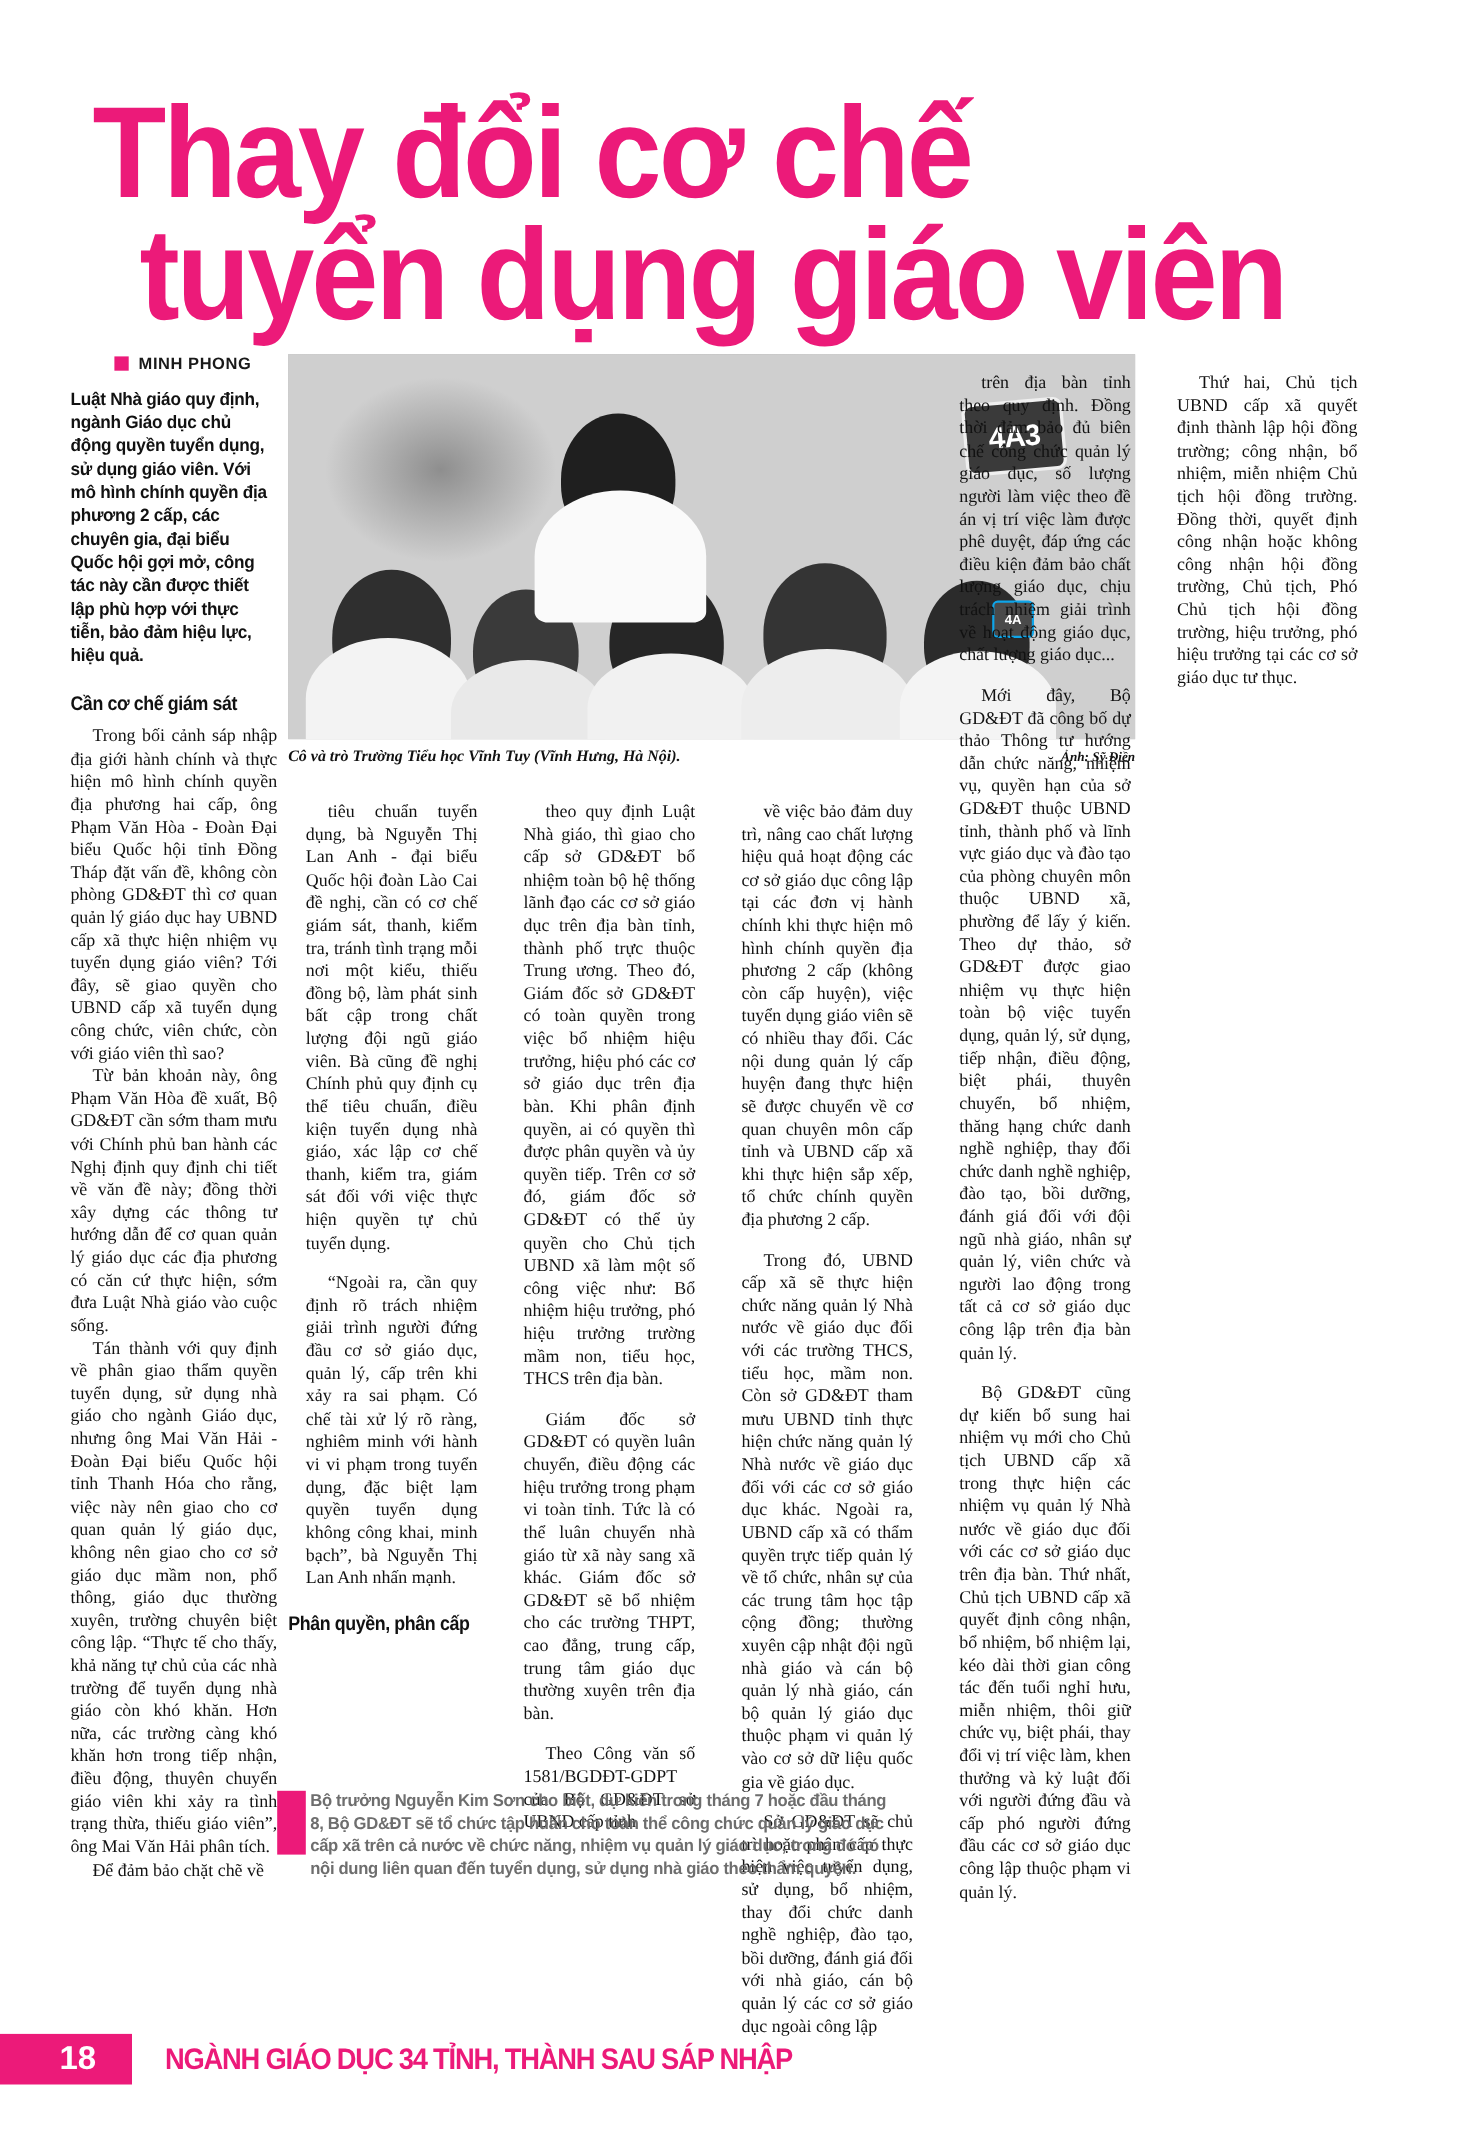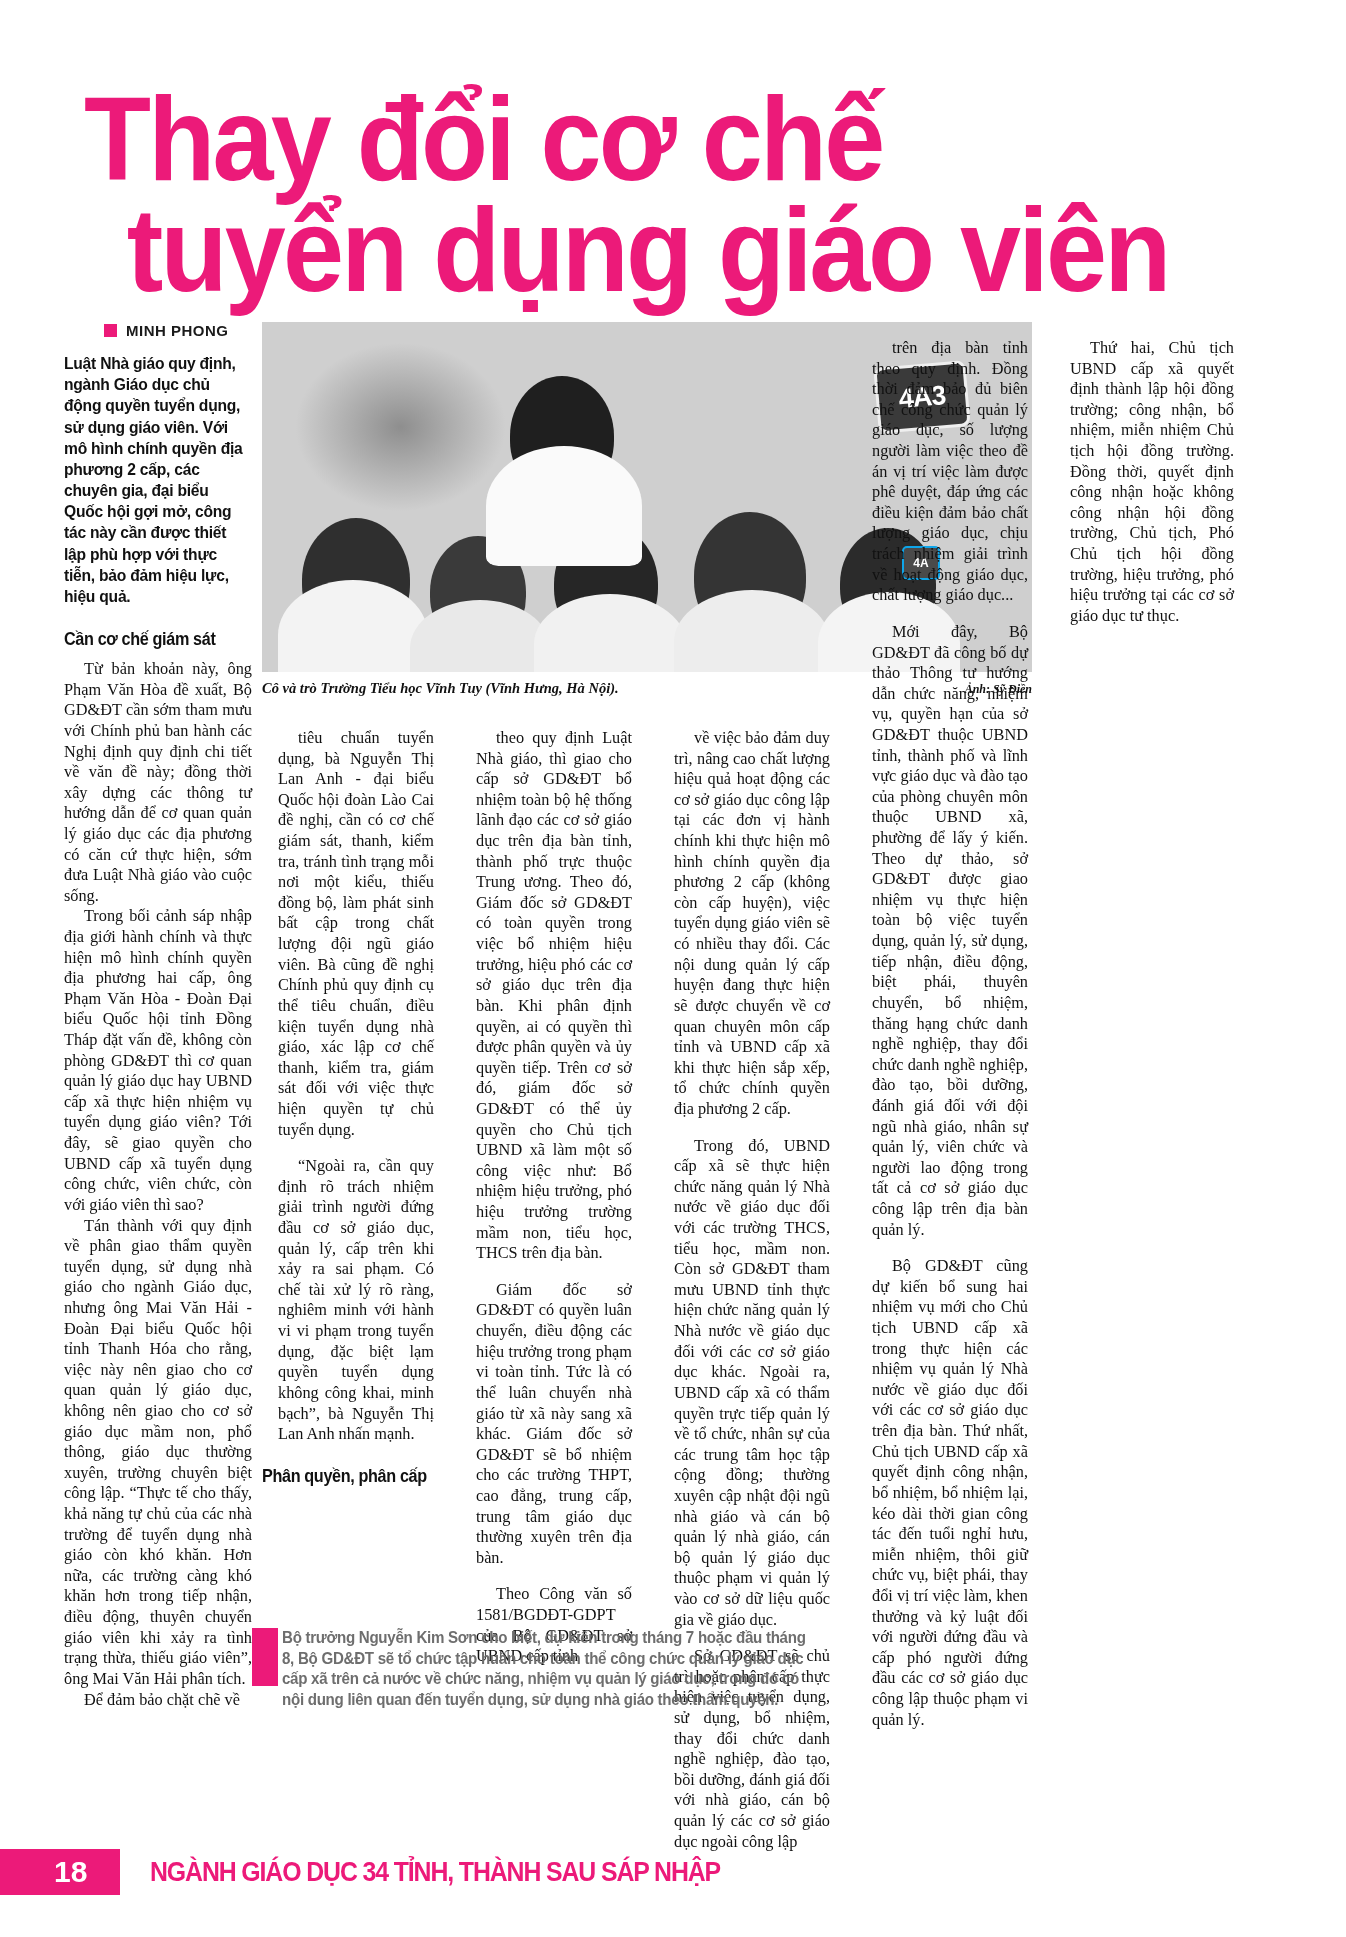--- a/index.html
+++ b/index.html
@@ -151,22 +151,22 @@
   </div>
 
   <div class="col-left">
     <div class="byline">
       <span class="sq"></span>
       <span>MINH PHONG</span>
     </div>
     <div class="lead">Luật Nhà giáo quy định, ngành Giáo dục chủ động quyền tuyển dụng, sử dụng giáo viên. Với mô hình chính quyền địa phương 2 cấp, các chuyên gia, đại biểu Quốc hội gợi mở, công tác này cần được thiết lập phù hợp với thực tiễn, bảo đảm hiệu lực, hiệu quả.</div>
     <div class="sec-head">Cần cơ chế giám sát</div>
     <div class="body-col">
+      <p>Trong bối cảnh sáp nhập địa giới hành chính và thực hiện mô hình chính quyền địa phương hai cấp, ông Phạm Văn Hòa - Đoàn Đại biểu Quốc hội tỉnh Đồng Tháp đặt vấn đề, không còn phòng GD&amp;ĐT thì cơ quan quản lý giáo dục hay UBND cấp xã thực hiện nhiệm vụ tuyển dụng giáo viên? Tới đây, sẽ giao quyền cho UBND cấp xã tuyển dụng công chức, viên chức, còn với giáo viên thì sao?</p>
       <p>Từ bản khoản này, ông Phạm Văn Hòa đề xuất, Bộ GD&amp;ĐT cần sớm tham mưu với Chính phủ ban hành các Nghị định quy định chi tiết về văn đề này; đồng thời xây dựng các thông tư hướng dẫn để cơ quan quản lý giáo dục các địa phương có căn cứ thực hiện, sớm đưa Luật Nhà giáo vào cuộc sống.</p>
-      <p>Trong bối cảnh sáp nhập địa giới hành chính và thực hiện mô hình chính quyền địa phương hai cấp, ông Phạm Văn Hòa - Đoàn Đại biểu Quốc hội tỉnh Đồng Tháp đặt vấn đề, không còn phòng GD&amp;ĐT thì cơ quan quản lý giáo dục hay UBND cấp xã thực hiện nhiệm vụ tuyển dụng giáo viên? Tới đây, sẽ giao quyền cho UBND cấp xã tuyển dụng công chức, viên chức, còn với giáo viên thì sao?</p>
       <p>Tán thành với quy định về phân giao thẩm quyền tuyển dụng, sử dụng nhà giáo cho ngành Giáo dục, nhưng ông Mai Văn Hải - Đoàn Đại biểu Quốc hội tỉnh Thanh Hóa cho rằng, việc này nên giao cho cơ quan quản lý giáo dục, không nên giao cho cơ sở giáo dục mầm non, phổ thông, giáo dục thường xuyên, trường chuyên biệt công lập. “Thực tế cho thấy, khả năng tự chủ của các nhà trường để tuyển dụng nhà giáo còn khó khăn. Hơn nữa, các trường càng khó khăn hơn trong tiếp nhận, điều động, thuyên chuyển giáo viên khi xảy ra tình trạng thừa, thiếu giáo viên”, ông Mai Văn Hải phân tích.</p>
       <p>Để đảm bảo chặt chẽ về</p>
     </div>
   </div>
 
   <div class="photo-wrap">
     <div class="photo">
       <div class="ph-layer bgA"></div>
       <div class="head-blob" style="left:40px;top:196px;width:108px;height:124px;background:#2f2f2f;"></div>
       <div class="wht" style="left:16px;top:258px;width:150px;height:110px;background:#f3f3f3;"></div>

